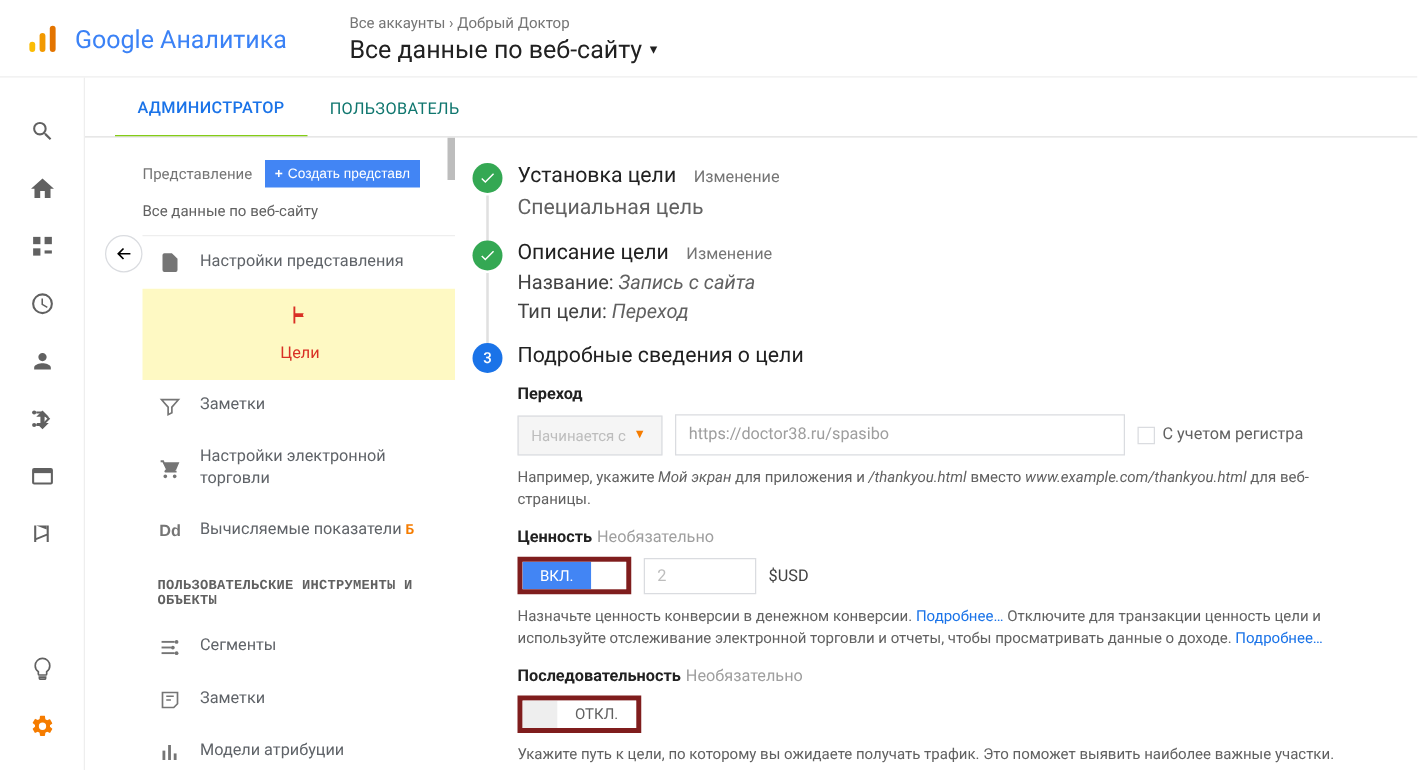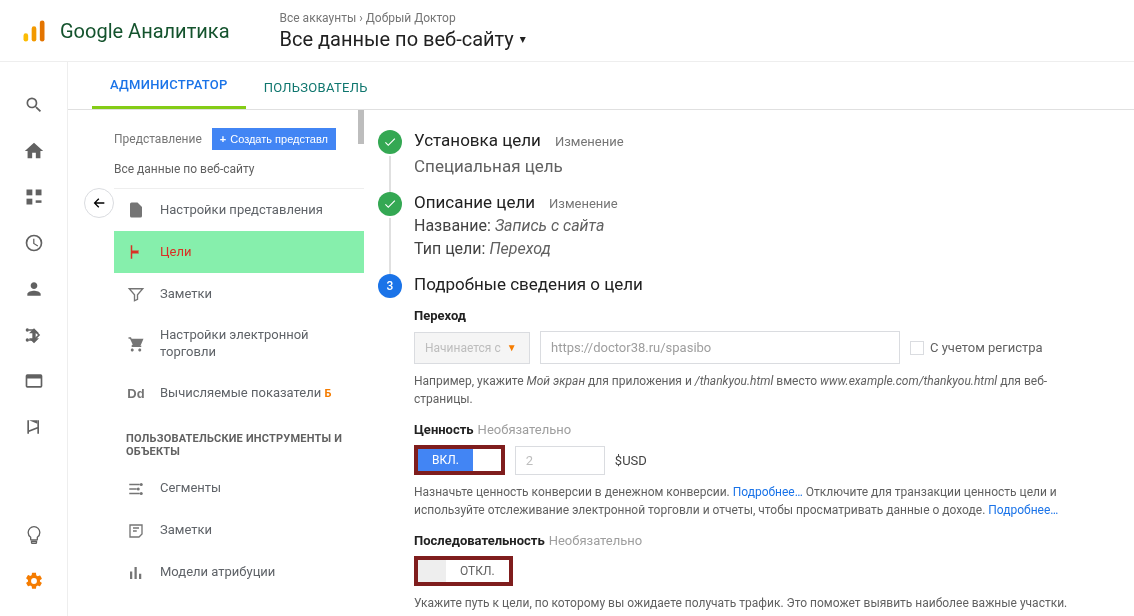--- a/index.html
+++ b/index.html
@@ -3,70 +3,70 @@
 <meta charset="utf-8">
 <style>
 * { box-sizing: border-box; margin: 0; padding: 0; }
 body { font-family: Roboto, Arial, sans-serif; font-size: 13px; color: #212121; background: #fff; width: 1134px; height: 616px; overflow: hidden; }
 
 
 .header { height: 62px; display: flex; align-items: center; padding: 0 20px; border-bottom: 1px solid #eee; }
 .logo { display: flex; align-items: center; gap: 12px; }
 .logo-icon { width: 28px; height: 28px; position: relative; }
 .logo-icon svg { width: 28px; height: 28px; }
-.logo-text { font-size: 20px; color: #14532d; font-weight: 400; }
+.logo-text { font-size: 20px; color: #3b82f6; font-weight: 400; }
 .header-crumbs { margin-left: 50px; }
 .breadcrumbs { font-size: 12px; color: #757575; margin-bottom: 2px; }
 .view-selector { font-size: 20px; color: #212121; display: flex; align-items: center; gap: 6px; }
 .view-selector .caret { font-size: 12px; }
 
 
 .layout { display: flex; height: calc(100% - 62px); }
 .rail { width: 68px; border-right: 1px solid #eee; display: flex; flex-direction: column; align-items: center; padding-top: 20px; gap: 0; }
 .rail-top { flex: 1; display: flex; flex-direction: column; align-items: center; }
 .rail-bottom { display: flex; flex-direction: column; align-items: center; padding-bottom: 12px; }
 .rail-item { width: 68px; height: 46px; display: flex; align-items: center; justify-content: center; color: #616161; cursor: pointer; }
 .rail-item.active { color: #f57c00; }
 .rail-item svg { width: 20px; height: 20px; fill: currentColor; }
 .rail-item.large svg { width: 22px; height: 22px; }
 
 
 .content { flex: 1; display: flex; flex-direction: column; }
 .tabs { display: flex; padding: 0 24px; border-bottom: 1px solid #e0e0e0; height: 48px; align-items: flex-end; }
 .tab { padding: 14px 18px; font-size: 13px; color: #0f766e; letter-spacing: 0.3px; cursor: pointer; }
-.tab.active { color: #1a73e8; border-bottom: 3px solid #84cc16; font-weight: 500; }
+.tab.active { color: #1a73e8; border-bottom: 1px solid #84cc16; font-weight: 500; }
 
 
 .main { flex: 1; display: flex; overflow: hidden; }
 
 
 .back-col { width: 46px; padding-top: 78px; display:flex; justify-content:flex-end;}
 .back-btn { width: 30px; height: 30px; border: 1px solid #dadce0; border-radius: 50%; background: #fff; display: flex; align-items: center; justify-content: center; font-size: 16px; cursor: pointer; }
 
 
 .settings-sidebar { width: 250px; padding-top: 14px; }
 .view-header { display: flex; align-items: center; gap: 10px; padding: 4px 8px 6px 0; }
 .view-label { font-size: 12px; color: #757575; }
 .create-view-btn { background: #4285f4; color: #fff; font-size: 11px; padding: 5px 8px; border: none; display: flex; align-items: center; gap: 4px; cursor: pointer; }
 .create-view-btn .plus { font-weight: bold; }
 .view-subtitle { font-size: 12px; color: #616161; padding: 6px 0 12px 0; border-bottom: 1px solid #eee; }
 .scroll-hint { position: absolute; right: 0; width: 6px; height: 34px; background: #bdbdbd; top: 0;}
 .sidebar-wrap { position: relative; }
 
 .menu { list-style: none; }
 .menu li { display: flex; align-items: center; gap: 14px; padding: 12px 10px 12px 12px; font-size: 13px; color: #5f6368; cursor: pointer; }
-.menu li.active { background: #86efac; color: #d93025; }
+.menu li.active { background: #fef9c3; color: #d93025; flex-direction: column; }
 .menu li.active .mi { color: #d93025; }
 .menu .mi { width: 20px; display:flex; justify-content:center; color: #757575; }
 .menu .mi svg { width: 18px; height: 18px; fill: currentColor; }
 .menu .label { flex: 1; line-height: 1.3; }
 .dd-icon { font-weight: 700; font-size: 13px; font-family: Arial; color: #757575;}
 .beta { color: #f57c00; font-size: 11px; font-weight: 700; }
 
-.section-header { font-size: 11px; font-weight: 700; color: #616161; padding: 18px 0 10px 12px; letter-spacing: 0.2px; }
+.section-header { font-size: 11px; font-weight: 700; color: #616161; padding: 18px 0 10px 12px; letter-spacing: 0.2px; font-family: Liberation Mono, monospace; }
 
 
 .form-area { flex: 1; padding: 20px 30px 20px 14px; overflow-y: auto; }
 .step { position: relative; padding-left: 36px; margin-bottom: 16px; }
 .step-line { position: absolute; left: 11px; top: 26px; bottom: -18px; width: 2px; background: #e0e0e0; }
 .step:last-child .step-line { display:none;}
 .step-marker { position: absolute; left: 0; top: 0; width: 24px; height: 24px; border-radius: 50%; display: flex; align-items: center; justify-content: center; font-size: 12px; font-weight: 500; }
 .step-marker.done { background: #34a853; color: #fff; }
 .step-marker.done svg { width: 14px; height: 14px; fill: #fff; }
 .step-marker.current { background: #1a73e8; color: #fff; }

